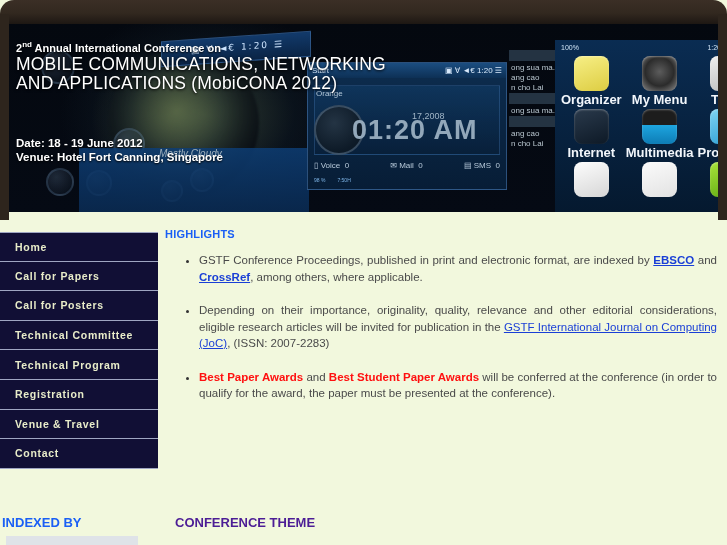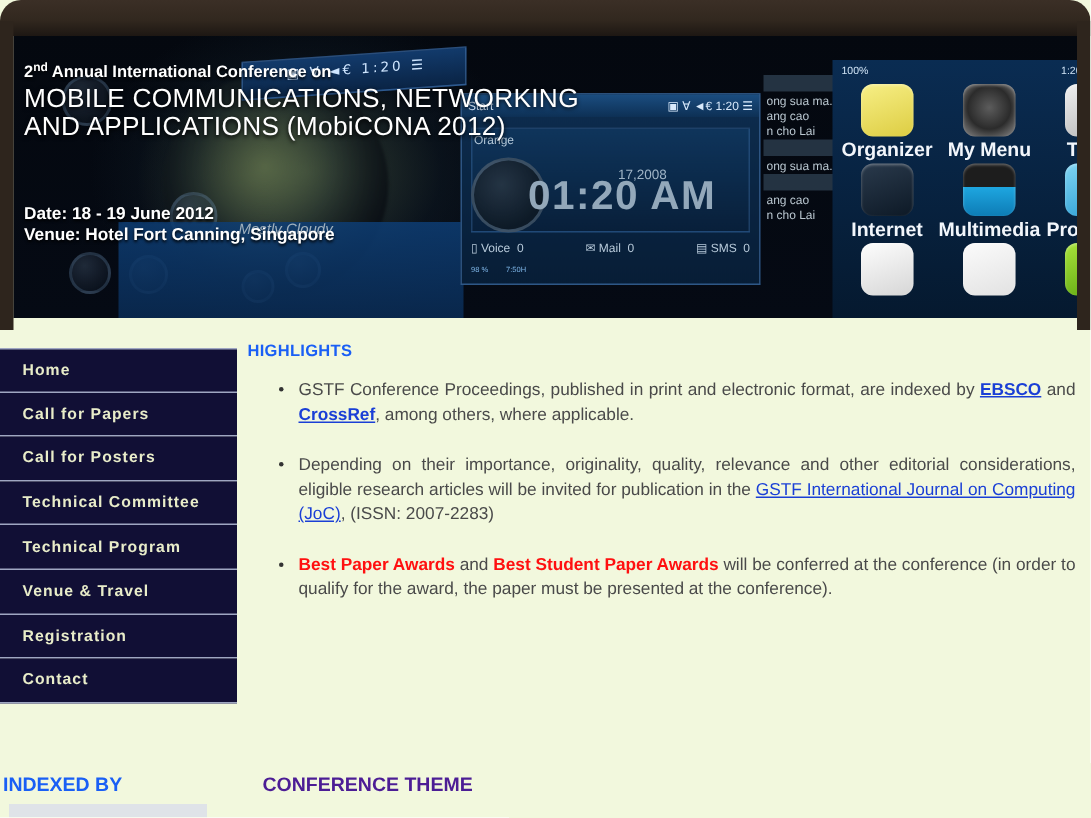--- a/index.html
+++ b/index.html
@@ -382,22 +382,22 @@
     <div>Date: 18 - 19 June 2012</div>
     <div>Venue: Hotel Fort Canning, Singapore</div>
   </div>
 
   <nav class="nav">
     <div class="nav-item">Home</div>
     <div class="nav-item">Call for Papers</div>
     <div class="nav-item">Call for Posters</div>
     <div class="nav-item">Technical Committee</div>
     <div class="nav-item">Technical Program</div>
+    <div class="nav-item">Registration</div>
     <div class="nav-item">Venue &amp; Travel</div>
-    <div class="nav-item">Registration</div>
     <div class="nav-item">Contact</div>
   </nav>
 
   <main class="content">
     <h2 class="sec-head">HIGHLIGHTS</h2>
 
     <ul class="hl">
       <li><span>GSTF Conference Proceedings, published in print and electronic format, are indexed by </span><a class="lnk" href="#">EBSCO</a><span> and </span><a class="lnk" href="#">CrossRef</a><span>, among others, where applicable.</span></li>
 
       <li><span>Depending on their importance, originality, quality, relevance and other editorial considerations, eligible research articles will be invited for publication in the </span><a class="lnk normal" href="#">GSTF International Journal on Computing (JoC)</a><span>, (ISSN: 2007-2283)</span></li>

